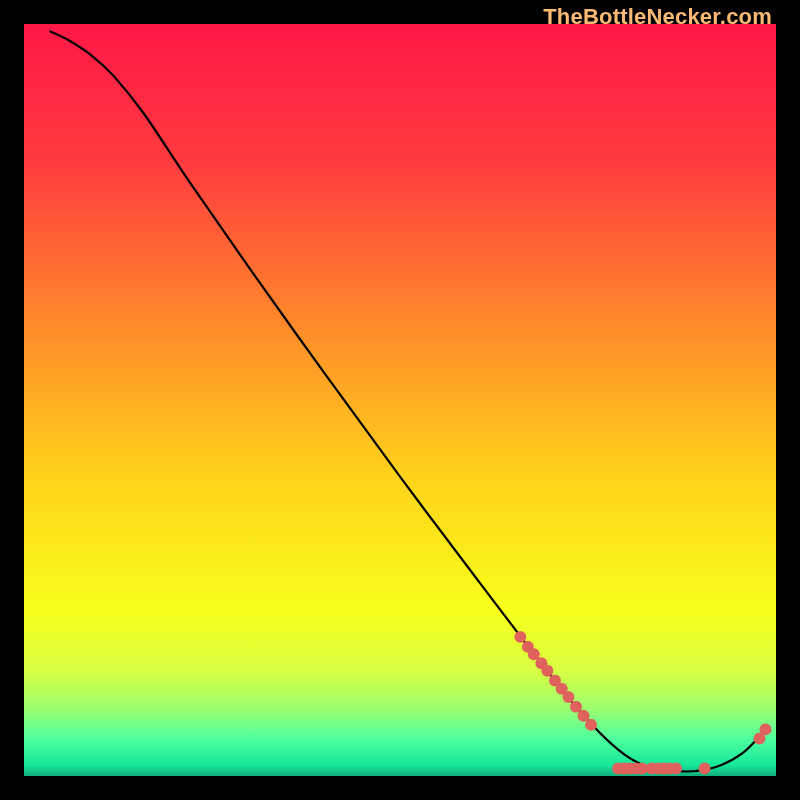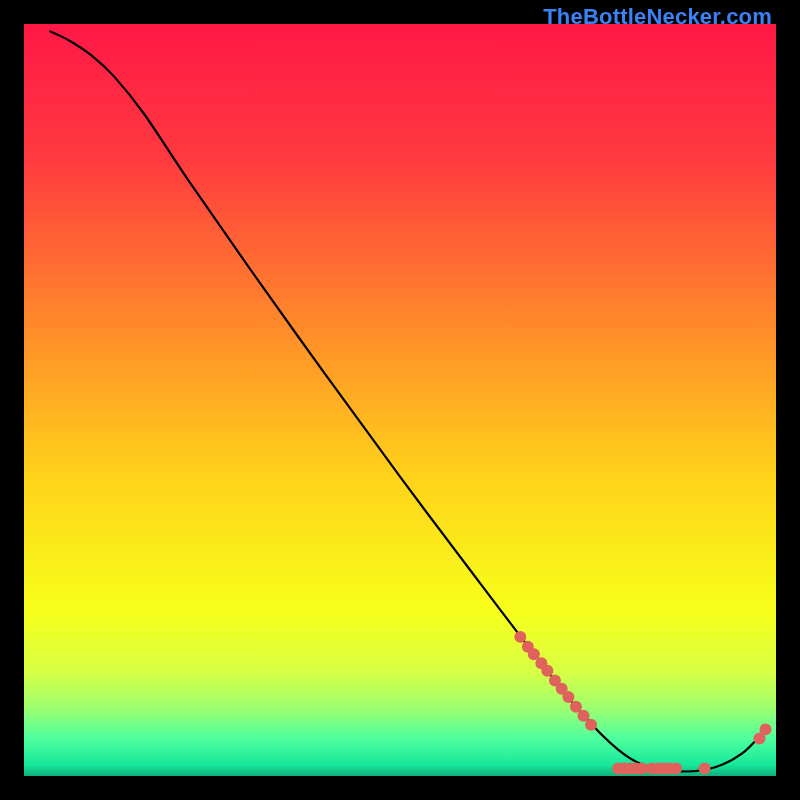--- a/index.html
+++ b/index.html
@@ -25,21 +25,21 @@
     top: 0;
     width: 752px;
     height: 752px;
   }
   .watermark {
     position: absolute;
     top: 4px;
     right: 28px;
     font-size: 22px;
     font-weight: 600;
-    color: #3b82f6;
+    color: #fdba74;
     letter-spacing: 0.2px;
     user-select: none;
   }
   svg { display: block; }
 </style>
 </head>
 <body>
 
 <div class="watermark">TheBottleNecker.com</div>
 

